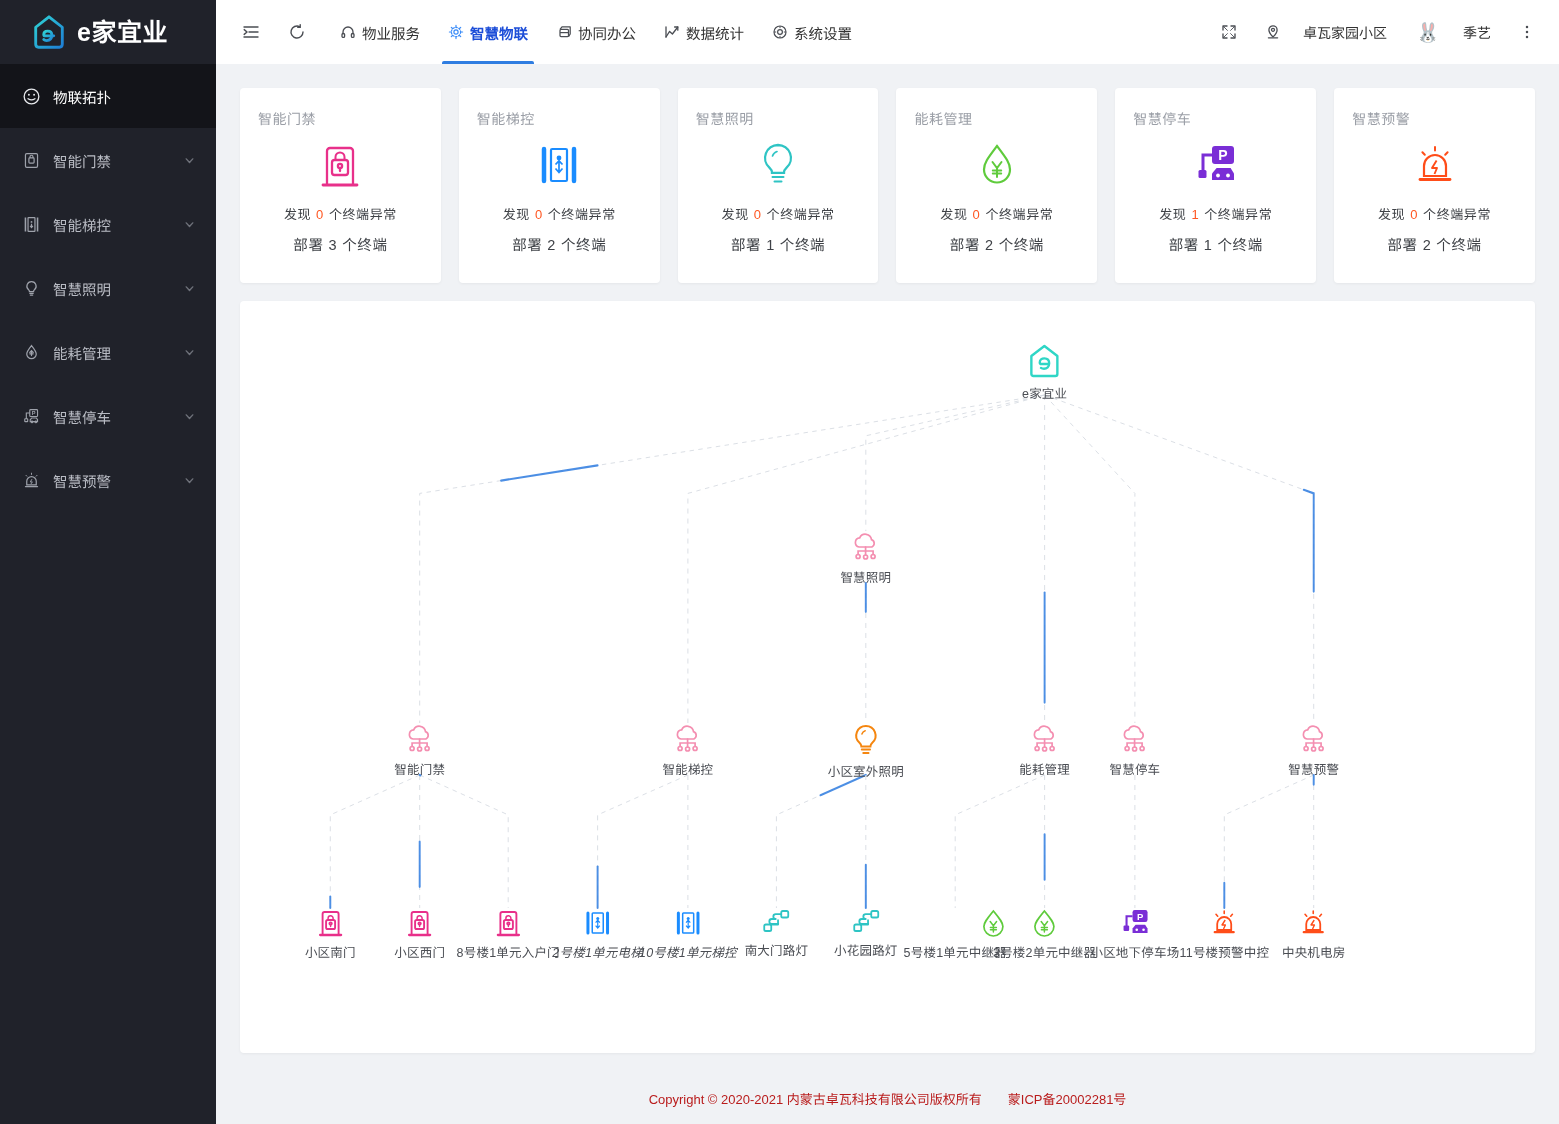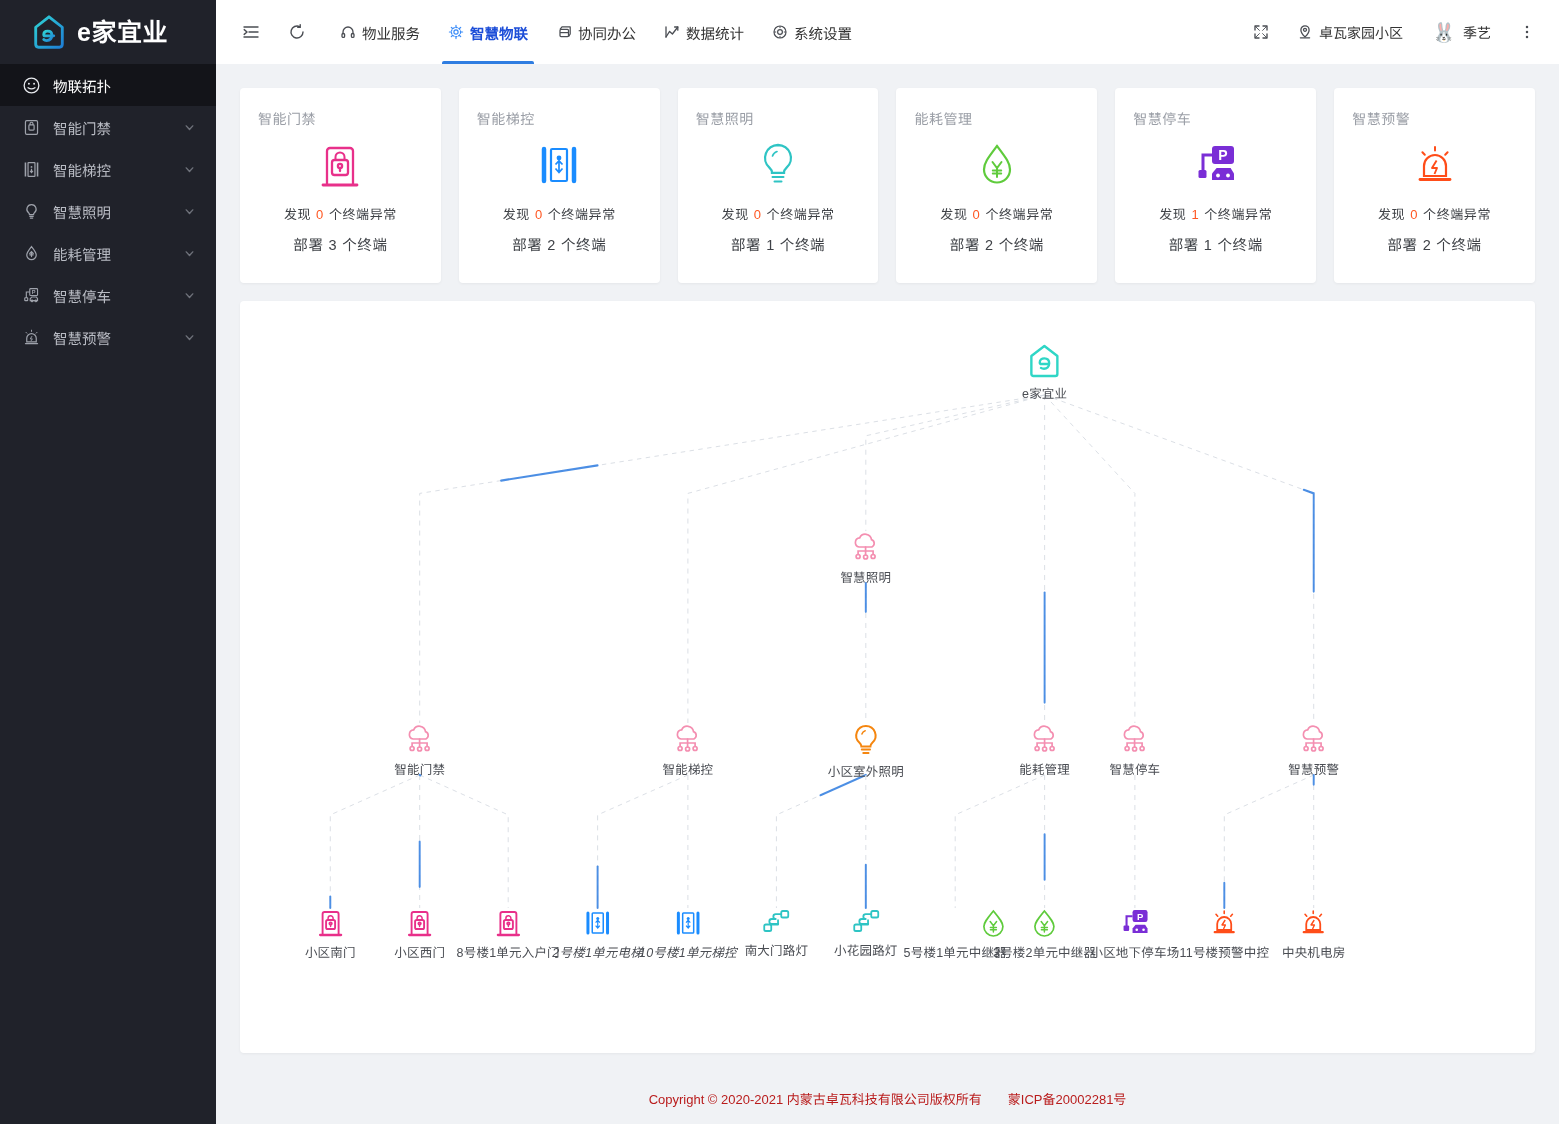--- a/index.html
+++ b/index.html
@@ -20,21 +20,21 @@
     height: 64px; display: flex; align-items: center; gap: 9px;
     padding-left: 30px;
   }
   .brand-logo { width: 38px; height: 38px; flex: 0 0 38px; }
   .brand-text {
     color: #ffffff; font-size: 25px; font-weight: 700;
     letter-spacing: 0.5px; line-height: 1;
   }
   .nav { margin-top: 0; }
   .nav-item {
-    height: 42px; display: flex; align-items: center;
+    height: 64px; display: flex; align-items: center;
     padding: 0 20px 0 22px; cursor: pointer; position: relative;
     color: #b9bcc4; font-size: 14.5px;
   }
   .nav-item.active { background: #131419; color: #ffffff; }
   .nav-ico {
     width: 19px; height: 19px; flex: 0 0 19px; margin-right: 12px;
     display: flex; align-items: center; justify-content: center;
   }
   .nav-ico svg { width: 100%; height: 100%; display: block; }
   .nav-label { flex: 1 1 auto; white-space: nowrap; }
@@ -65,21 +65,21 @@
   .topnav-item .tn-ico { width: 16px; height: 16px; flex: 0 0 16px; }
   .topnav-item .tn-ico svg { width: 100%; height: 100%; display: block; }
   .topnav-item.active { color: #1d4ed8; font-weight: 700; }
   .topnav-item.active::after {
     content: ''; position: absolute; left: 8px; right: 8px; bottom: 0;
     height: 3px; background: #2f7de1; border-radius: 2px 2px 0 0;
   }
   .hdr-right { margin-left: auto; display: flex; align-items: center;
     gap: 0; padding-right: 14px; }
   .hdr-r-item {
-    display: flex; align-items: center; gap: 6px; padding: 0 14px;
+    display: flex; align-items: center; gap: 22px; padding: 0 14px;
     height: 64px; cursor: pointer; color: #333; font-size: 14px; white-space: nowrap;
   }
   .hdr-r-item svg { width: 16px; height: 16px; display: block; }
   .avatar { width: 26px; height: 26px; border-radius: 4px; flex: 0 0 26px;
     display:flex; align-items:center; justify-content:center; font-size: 19px; }
   .dots { padding: 0 10px 0 14px; cursor: pointer; display:flex;
     align-items:center; height: 64px; }
 
   
   .main { flex: 1 1 auto; overflow: hidden; padding: 24px 24px 0 24px; }

